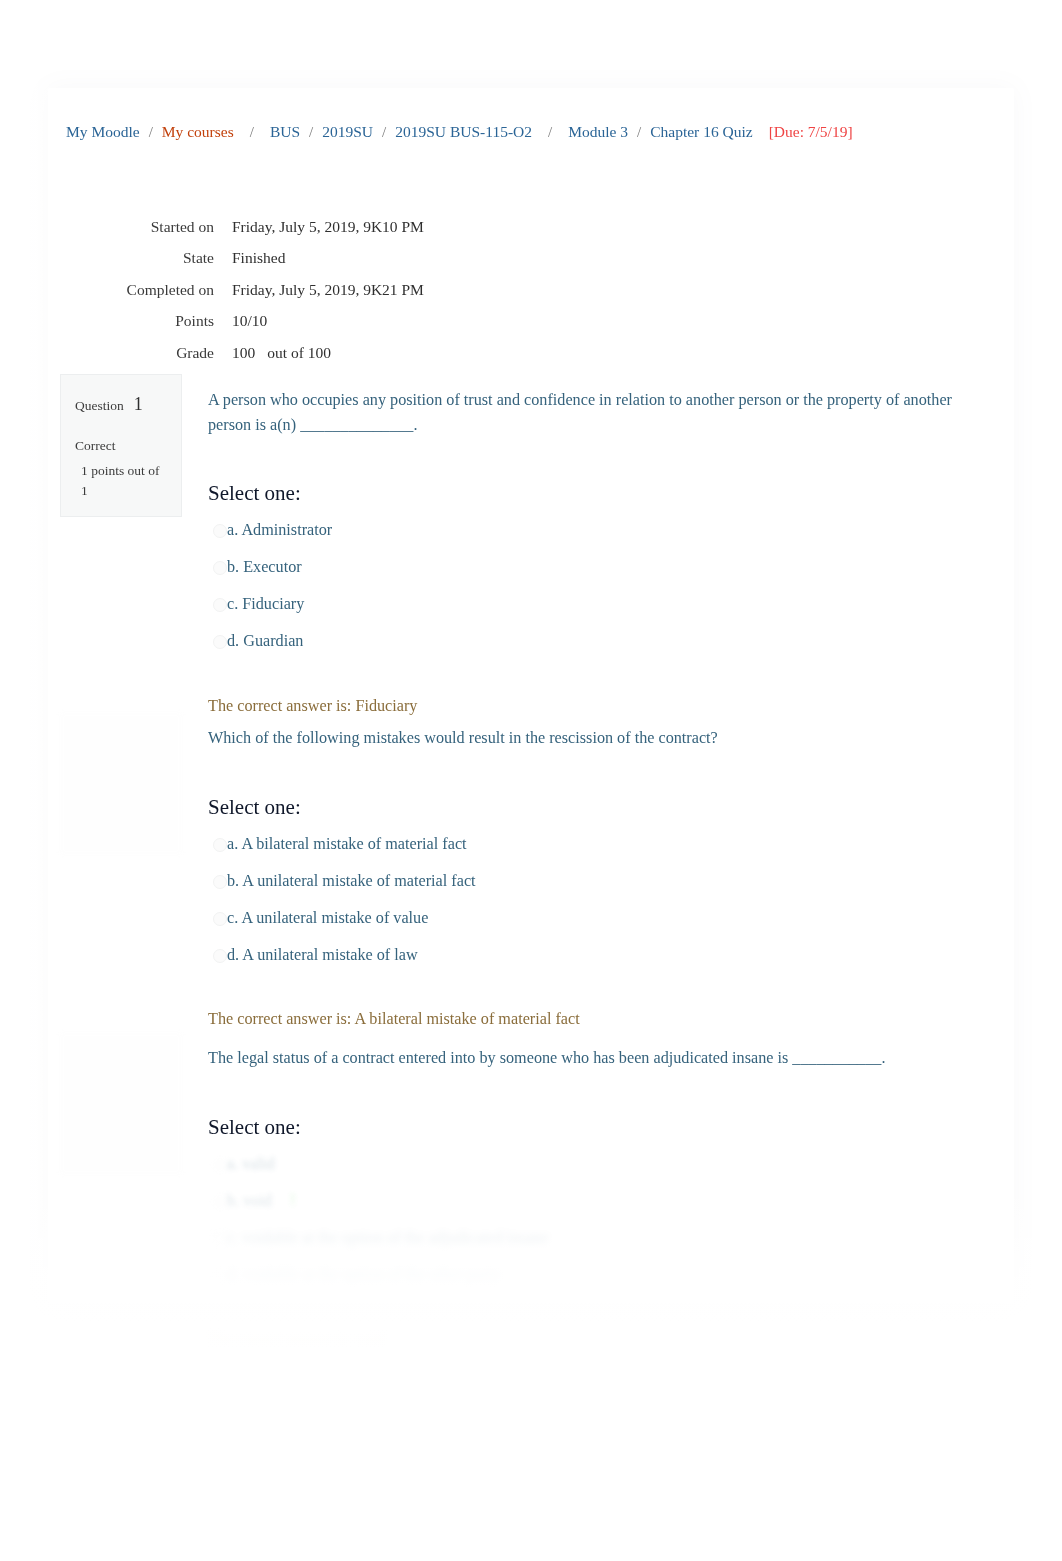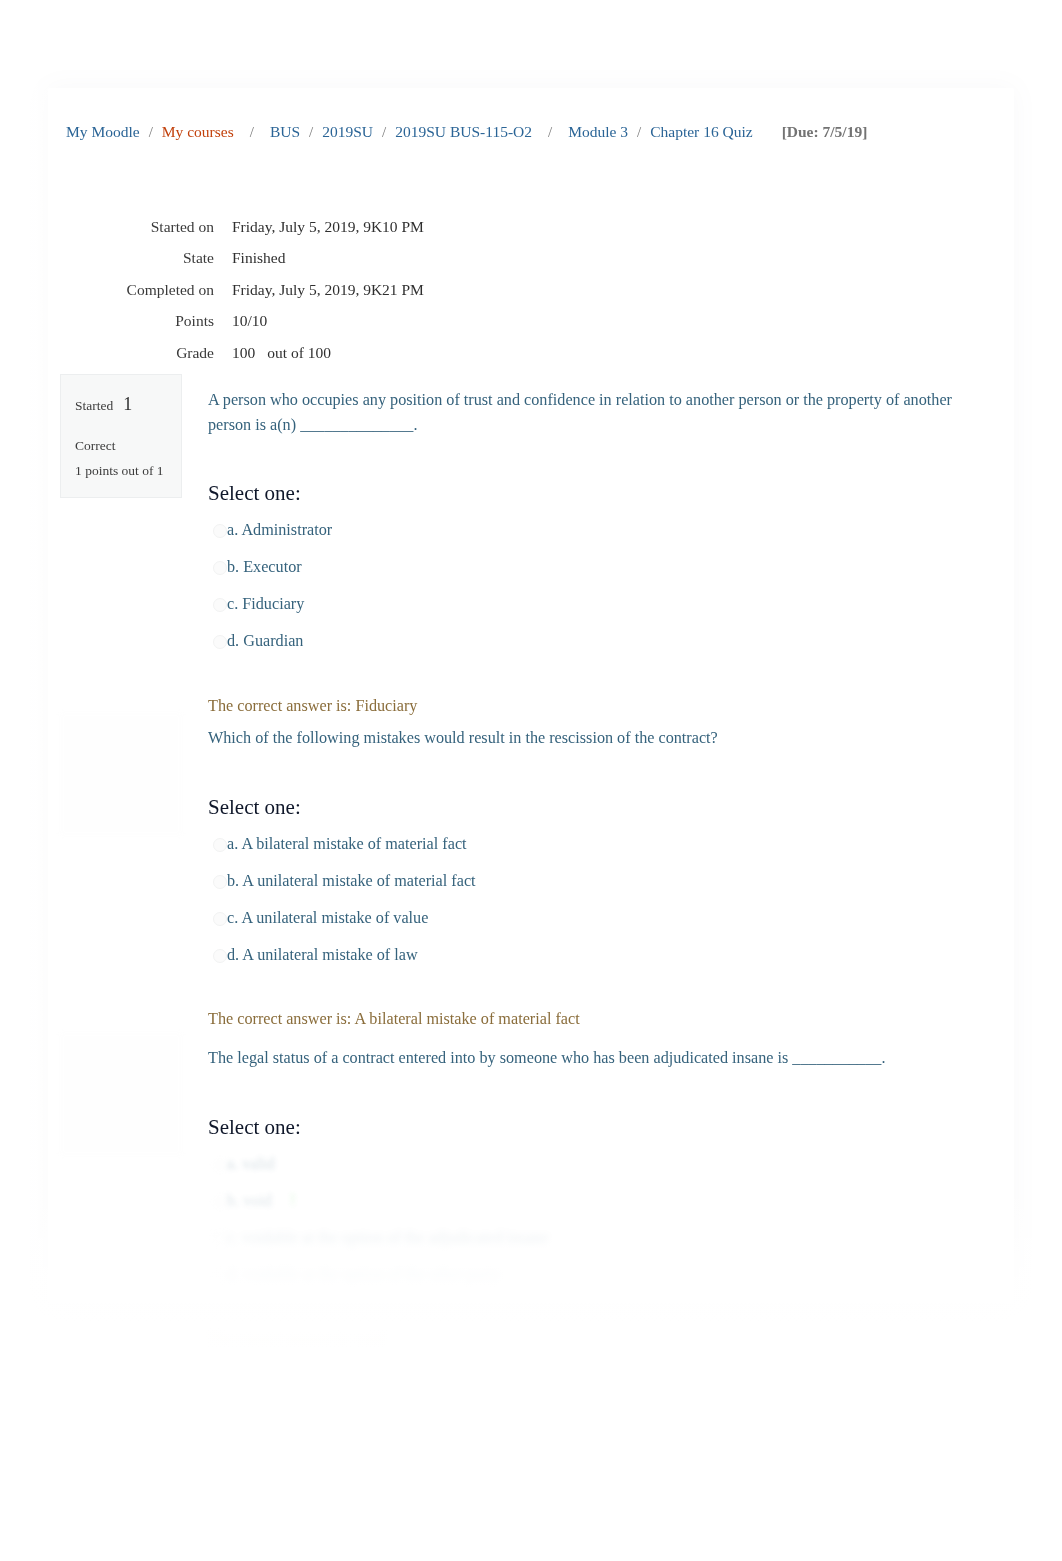--- a/index.html
+++ b/index.html
@@ -45,23 +45,22 @@
   }
   .crumb-plain {
     color: #c2410c;
   }
   .crumb-sep {
     color: #7b7b7b;
     margin: 0 9px;
     font-size: 15px;
   }
   .crumb-due {
-    color: #737373;
-    margin-left: 29px;
-    font-weight: bold;
+    color: #ef4444;
+    margin-left: 16px;
   }
   .crumb-gap-wide { margin: 0 16px; }
 
   
   .summary {
     position: absolute;
     left: 90px;
     top: 212px;
     width: 430px;
     border-collapse: collapse;
@@ -113,21 +112,21 @@
     display: flex;
     align-items: baseline;
     gap: 10px;
     white-space: nowrap;
   }
   .q-info .num {
     font-size: 18px;
     color: #2f2f2f;
   }
   .q-info .state { margin-top: 14px; }
-  .q-info .marks { margin-top: 4px; line-height: 1.45; }
+  .q-info .marks { margin-top: 4px; line-height: 1.45; margin-left: 6px; }
 
   .q-body {
     position: absolute;
     left: 148px;
     top: 14px;
     width: 745px;
   }
   .q-text {
     color: #35627c;
     font-size: 16.2px;
@@ -251,21 +250,21 @@
       <td class="v">
         <span class="grade-num">100</span><span>out of 100</span>
       </td>
     </tr>
   </tbody>
 </table>
 
 <section class="q-block" id="q1">
   <div class="q-info">
     <div class="row-num">
-      <span>Started</span>
+      <span>Question</span>
       <span class="num">1</span>
     </div>
     <div class="state">Correct</div>
     <div class="marks">1 points out of 1</div>
   </div>
 
   <div class="q-body">
     <p class="q-text">A person who occupies any position of trust and confidence in relation to another person or the property of another person is a(n) ______________.</p>
     <div class="q-select">Select one:</div>
 

